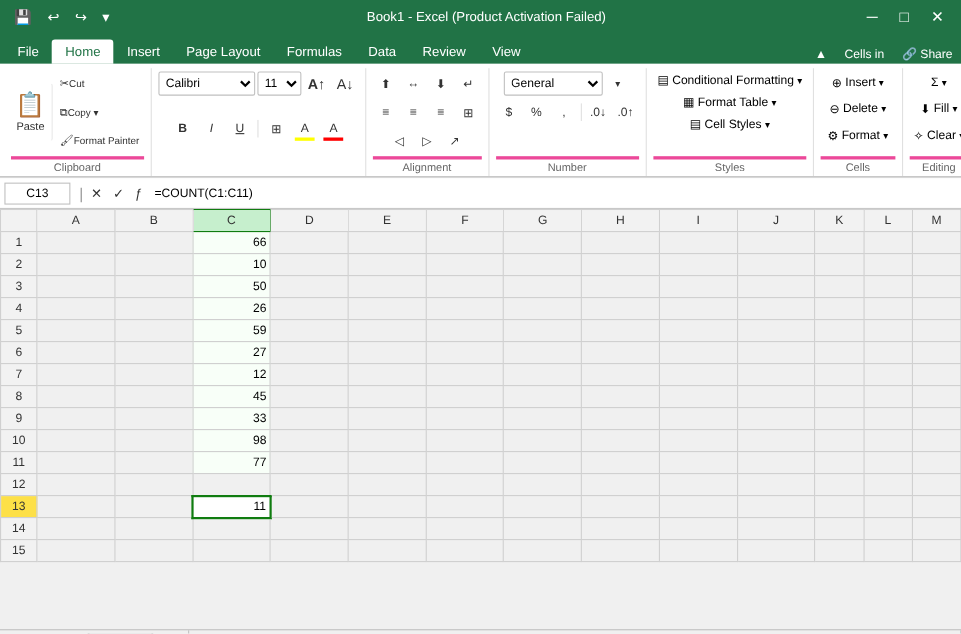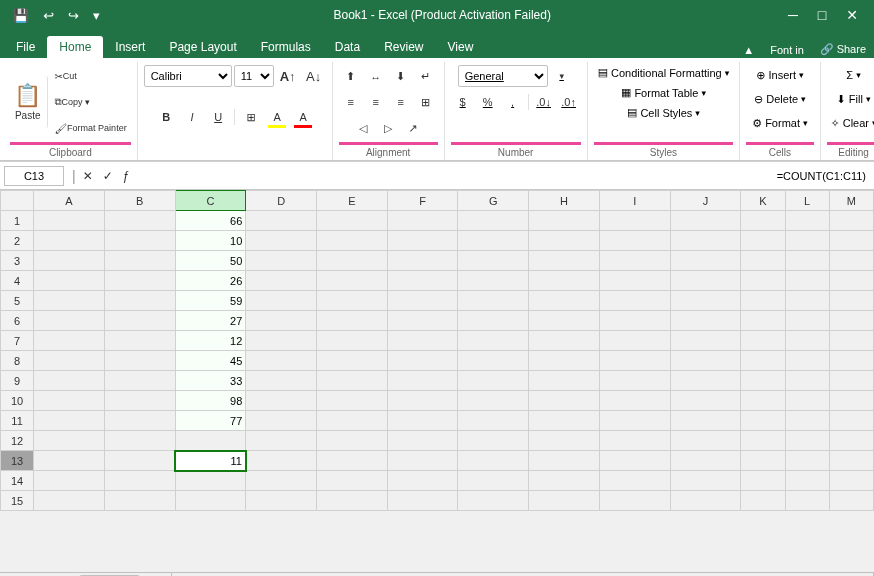--- a/index.html
+++ b/index.html
@@ -70,38 +70,38 @@
     }
     .cell-ref-box {
       width: 60px; border: 1px solid #c0c0c0; height: 20px; font-size: 11px;
       padding: 0 4px; margin-right: 4px; text-align: center;
     }
     .formula-sep { color: #999; margin: 0 4px; font-size: 14px; }
     .formula-icons { display: flex; align-items: center; gap: 4px; margin-right: 4px; }
     .formula-icon-btn { background: none; border: none; cursor: pointer; font-size: 12px; color: #333; padding: 1px 3px; }
     .formula-input {
       flex: 1; border: none; outline: none; font-size: 11px;
-      font-family: 'Segoe UI', sans-serif; padding: 0 4px; text-align: right;
+      font-family: 'Segoe UI', sans-serif; padding: 0 4px;
     }
     
     table.grid {
       border-collapse: collapse; width: 100%; font-size: 11px; table-layout: fixed;
     }
     table.grid th {
       background: #f2f2f2; border: 1px solid #d0d0d0; height: 20px; font-weight: normal;
       text-align: center; font-size: 11px; color: #333; min-width: 20px; position: sticky; top: 0;
     }
     table.grid th.row-header { width: 30px; min-width: 30px; }
     table.grid th.col-c { background: #c6efcd; border-color: #107c10; }
     table.grid td {
       border: 1px solid #d0d0d0; height: 20px; font-size: 11px;
       padding: 0 3px; vertical-align: middle;
     }
     table.grid td.row-num { background: #f2f2f2; text-align: center; font-size: 11px; color: #333; }
-    table.grid td.row-num.active-row { background: #a3a3a3; color: #333; font-weight: 500; }
+    table.grid td.row-num.active-row { background: #fde047; color: #333; font-weight: 500; }
     table.grid td.col-c { text-align: right; padding-left: 12px; }
     table.grid td.active-cell { border: 2px solid #107c10; background: #fff; }
     table.grid td.col-c-plain { background: #f8fff8; }
 
     .ribbon-divider { width: 1px; background: #e0e0e0; margin: 4px 2px; align-self: stretch; }
     .tab-nav { background: none; border: none; cursor: pointer; font-size: 12px; color: #555; padding: 0 4px; }
     .sheet-tab {
       background: white; border: 1px solid #c0c0c0; border-bottom: none;
       padding: 2px 12px; font-size: 11px; cursor: pointer; margin-right: 2px;
       border-radius: 3px 3px 0 0; color: #333;
@@ -165,21 +165,21 @@
     <button class="ribbon-tab">File</button>
     <button class="ribbon-tab active">Home</button>
     <button class="ribbon-tab">Insert</button>
     <button class="ribbon-tab">Page Layout</button>
     <button class="ribbon-tab">Formulas</button>
     <button class="ribbon-tab">Data</button>
     <button class="ribbon-tab">Review</button>
     <button class="ribbon-tab">View</button>
     <div style="flex:1"></div>
     <button class="qa-btn" style="color:white;font-size:11px;padding:2px 8px;">▲</button>
-    <button class="qa-btn" style="color:white;font-size:11px;padding:2px 8px;">Font in</button>
+    <button class="qa-btn" style="color:white;font-size:11px;padding:2px 8px;">Cells in</button>
     <button class="qa-btn" style="color:white;font-size:11px;padding:2px 8px;">🔗 Share</button>
   </div>
 
   <div class="ribbon-content">
 
     <div class="ribbon-group">
       <div class="ribbon-group-content">
         <button class="btn-large" style="border-right:1px solid #e0e0e0;padding-right:6px;">
           <span class="icon">📋</span>
           <span style="font-size:10px;">Paste</span>
@@ -249,21 +249,21 @@
         <div class="fmt-row">
           <button class="btn-small">◁</button>
           <button class="btn-small">▷</button>
           <button class="btn-small">↗</button>
         </div>
       </div>
       <div class="ribbon-group-label">Alignment</div>
     </div>
 
     <div class="ribbon-group">
-      <div class="ribbon-group-content" style="flex-direction:column;gap:2px;text-decoration:underline;">
+      <div class="ribbon-group-content" style="flex-direction:column;gap:2px;">
         <div style="display:flex;align-items:center;gap:2px;">
           <select class="ribbon-select" style="width:90px;">
             <option>General</option>
           </select>
           <button class="btn-small" style="font-size:9px;">▾</button>
         </div>
         <div class="fmt-row">
           <button class="btn-small">$</button>
           <button class="btn-small">%</button>
           <button class="btn-small">,</button>

